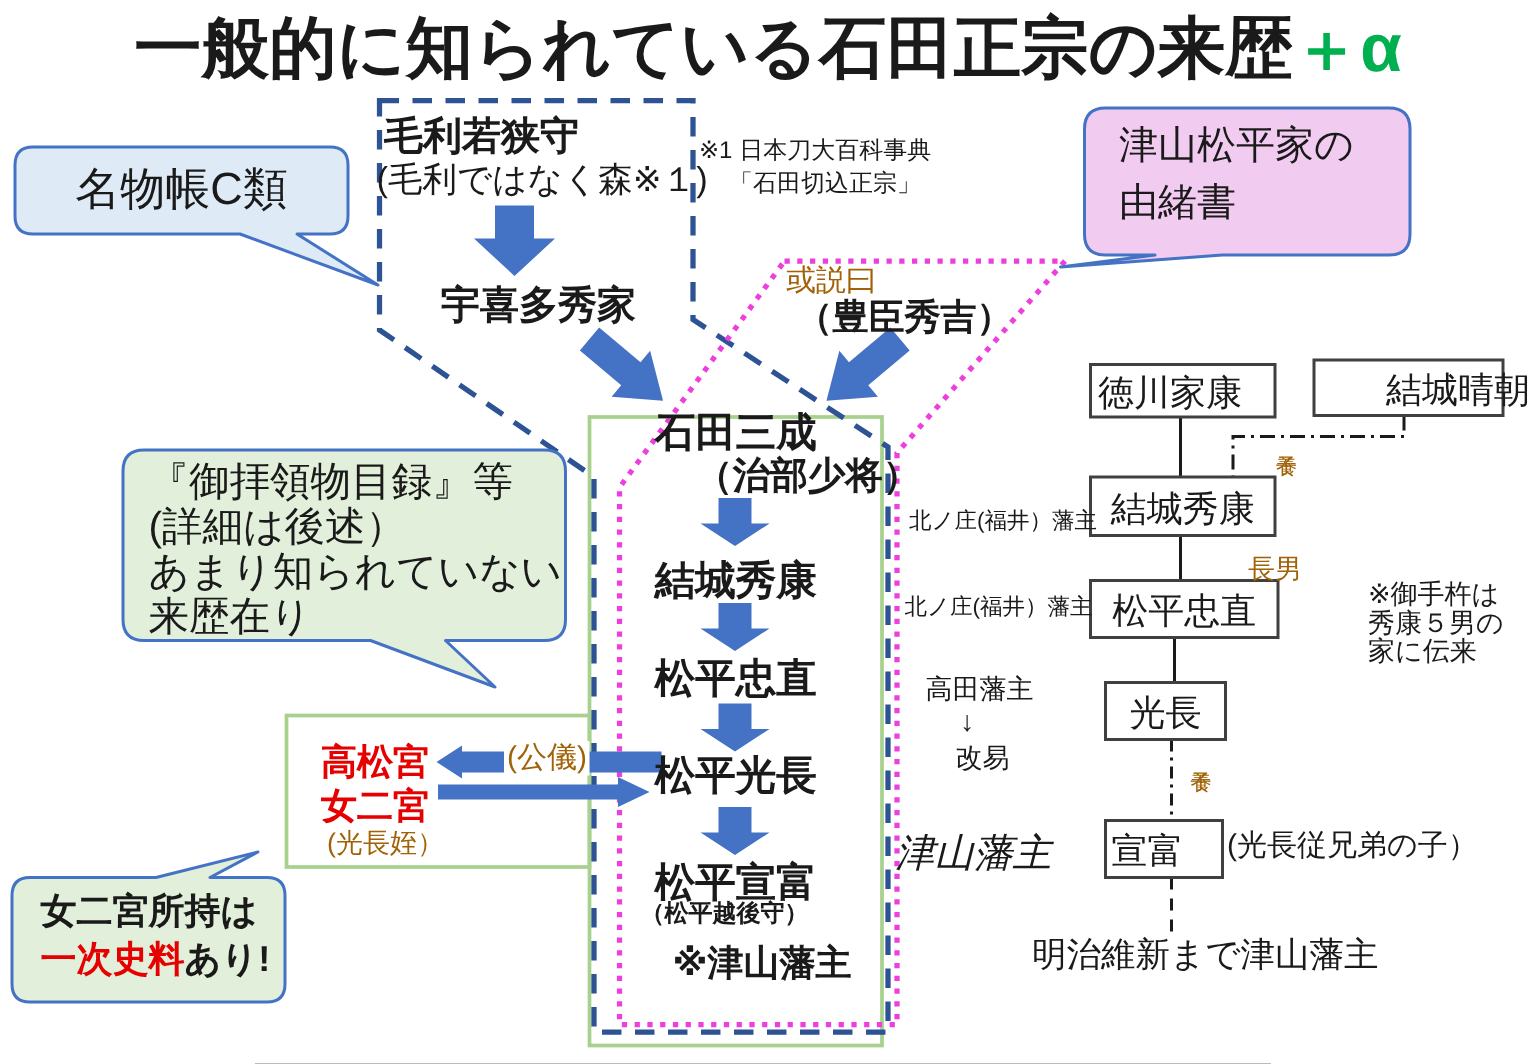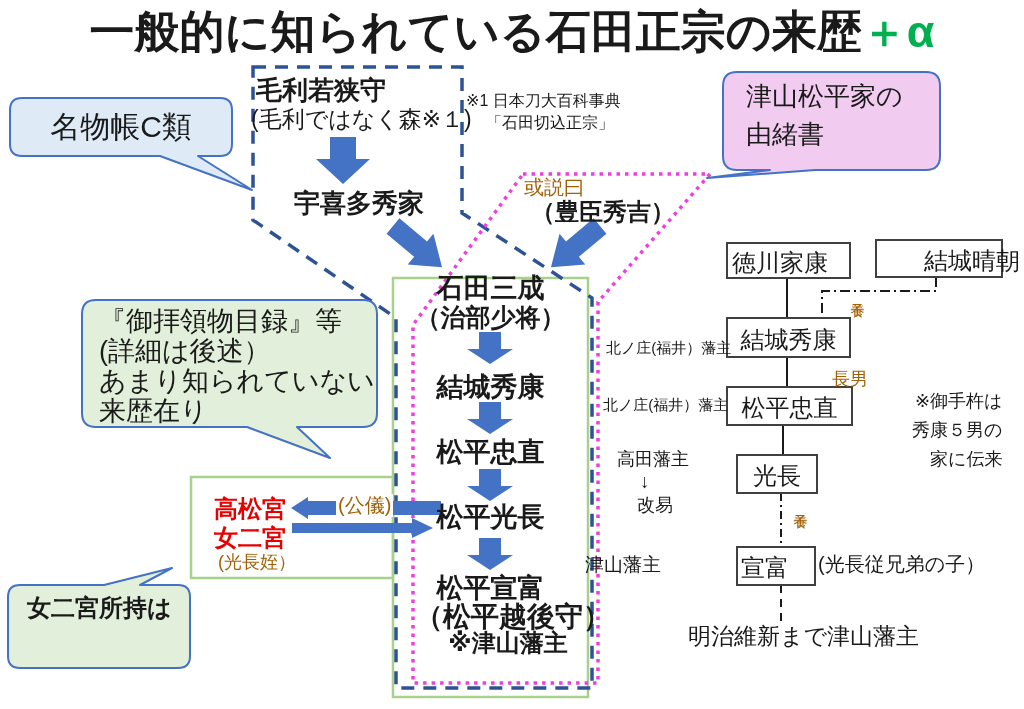--- a/index.html
+++ b/index.html
@@ -76,58 +76,59 @@
 
   <div class="txt b" style="left:256px;top:76px;font-size:26px;">毛利若狭守</div>
   <div class="txt" style="left:251px;top:106px;font-size:23px;">(毛利ではなく森※１)</div>
   <div class="txt b" style="left:294px;top:189px;font-size:26px;">宇喜多秀家</div>
   <div class="txt" style="left:466px;top:92px;font-size:16px;">※1 日本刀大百科事典</div>
   <div class="txt" style="left:486px;top:114px;font-size:16px;">「石田切込正宗」</div>
   <div class="txt gray" style="left:524px;top:176px;font-size:20px;">或説曰</div>
   <div class="txt b" style="left:531px;top:198px;font-size:24px;">（豊臣秀吉）</div>
 
   <div class="txt b center" style="left:393px;top:273px;width:195px;font-size:27px;">石田三成</div>
-  <div class="txt b center" style="left:393px;top:303px;width:195px;font-size:25px;">（治部少将）</div>
+  <div class="txt b center" style="left:393px;top:303px;width:195px;font-size:25px;padding-left:48px;">（治部少将）</div>
   <div class="txt b center" style="left:393px;top:372px;width:195px;font-size:27px;">結城秀康</div>
   <div class="txt b center" style="left:393px;top:437px;width:195px;font-size:27px;">松平忠直</div>
   <div class="txt b center" style="left:393px;top:502px;width:195px;font-size:27px;">松平光長</div>
   <div class="txt b center" style="left:393px;top:573px;width:195px;font-size:27px;">松平宣富</div>
-  <div class="txt b center" style="left:402px;top:601px;width:222px;font-size:28px;">（松平越後守）</div>
+  <div class="txt b center" style="left:372px;top:601px;width:222px;font-size:16px;">（松平越後守）</div>
   <div class="txt b center" style="left:393px;top:629px;width:230px;font-size:24px;">※津山藩主</div>
 
   <div class="txt b red" style="left:214px;top:495px;font-size:24px;">高松宮</div>
   <div class="txt b red" style="left:214px;top:524px;font-size:24px;">女二宮</div>
   <div class="txt gray" style="left:218px;top:552px;font-size:18px;">(光長姪）</div>
   <div class="txt gray" style="left:336px;top:494px;font-size:20px;background:#ffffff;padding:0 2px;">(公儀)</div>
 
   <div class="txt" style="left:606px;top:339px;font-size:15px;">北ノ庄(福井）藩主</div>
   <div class="txt" style="left:603px;top:396px;font-size:15px;">北ノ庄(福井）藩主</div>
   <div class="txt" style="left:617px;top:449px;font-size:18px;">高田藩主</div>
   <div class="txt" style="left:640px;top:471px;font-size:19px;">↓</div>
   <div class="txt" style="left:637px;top:495px;font-size:18px;">改易</div>
-  <div class="txt" style="left:585px;top:554px;font-size:19px;">津山藩主</div>
+  <div class="txt" style="left:597px;top:554px;font-size:26px;font-style:italic;">津山藩主</div>
 
   <div class="txt center" style="left:727px;top:249px;width:106px;font-size:24px;">徳川家康</div>
   <div class="txt center" style="left:876px;top:247px;width:120px;font-size:24px;padding-left:36px;">結城晴朝</div>
   <div class="txt center" style="left:727px;top:326px;width:123px;font-size:24px;">結城秀康</div>
   <div class="txt center" style="left:727px;top:394px;width:125px;font-size:24px;">松平忠直</div>
   <div class="txt center" style="left:737px;top:462px;width:80px;font-size:24px;">光長</div>
   <div class="txt center" style="left:737px;top:554px;width:56px;font-size:24px;text-align:center;">宣富</div>
 
   <div class="txt gray vtext" style="left:850px;top:292px;font-size:14px;">養子</div>
   <div class="txt gray" style="left:832px;top:369px;font-size:18px;">長男</div>
   <div class="txt gray vtext" style="left:793px;top:503px;font-size:14px;">養子</div>
   <div class="txt" style="left:818px;top:553px;font-size:20px;">(光長従兄弟の子）</div>
-  <div class="txt pre" style="left:912px;top:387px;font-size:18px;line-height:29px;white-space:pre-line;text-align:right;">※御手杵は
+  <div class="txt pre" style="left:912px;top:387px;font-size:18px;line-height:19px;white-space:pre-line;">※御手杵は
 秀康５男の
 家に伝来</div>
   <div class="txt" style="left:688px;top:623px;font-size:23px;">明治維新まで津山藩主</div>
 
   <div class="txt center" style="left:10px;top:110px;width:222px;font-size:30px;">名物帳C類</div>
   <div class="txt" style="left:746px;top:82px;font-size:26px;">津山松平家の</div>
   <div class="txt" style="left:746px;top:120px;font-size:26px;">由緒書</div>
   <div class="txt pre" style="left:99px;top:306px;font-size:27px;line-height:30px;white-space:pre-line;">『御拝領物目録』等
 (詳細は後述）
 あまり知られていない
 来歴在り</div>
   <div class="txt b" style="left:27px;top:594px;font-size:24px;">女二宮所持は</div>
+  <div class="txt b" style="left:27px;top:626px;font-size:24px;"><span class="red">一次史料</span><span>あり!</span></div>
 
 </div>
 
 </body></html>

